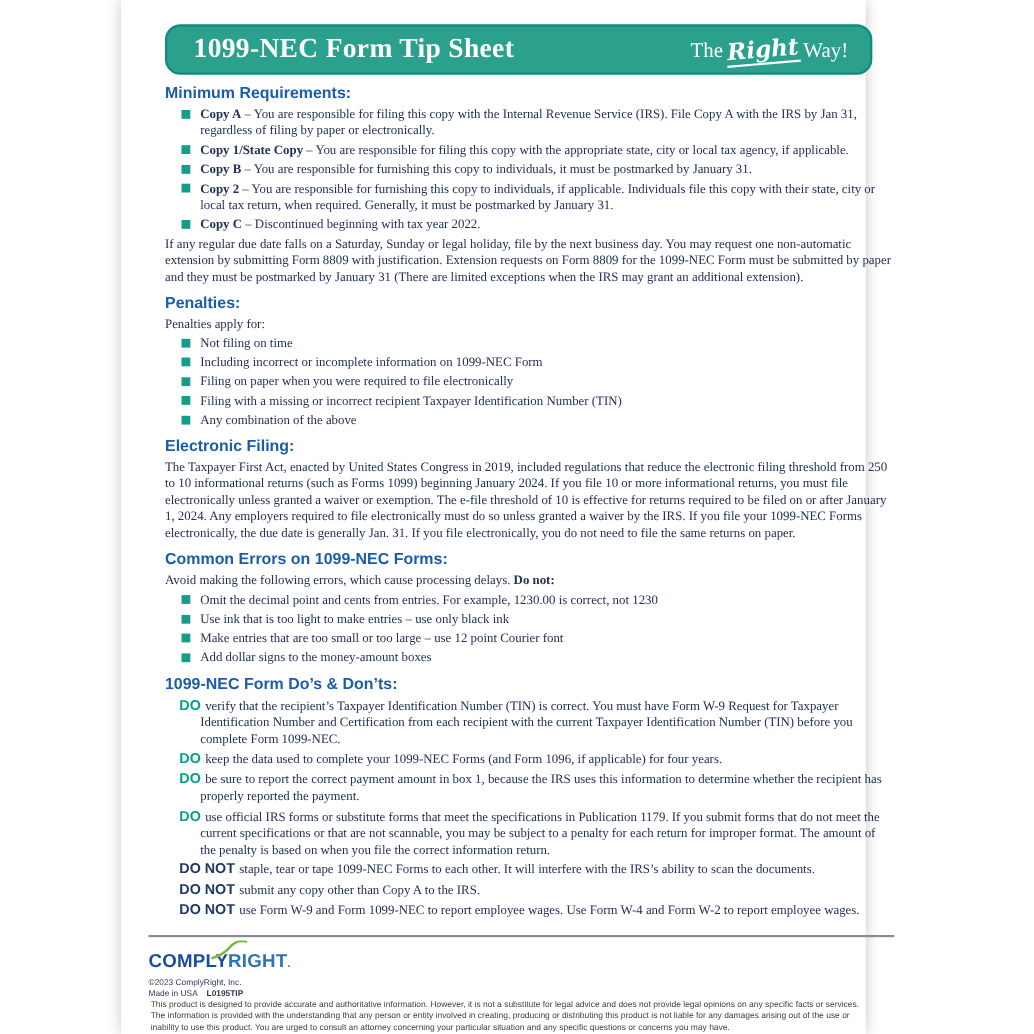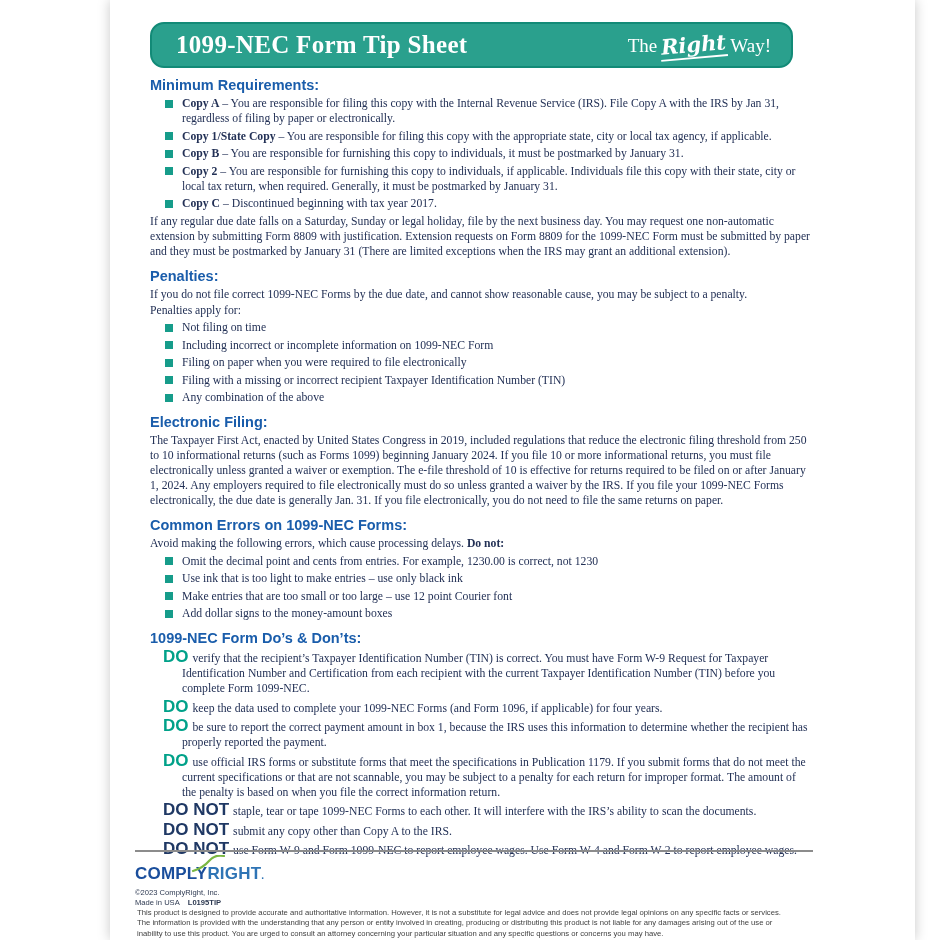--- a/index.html
+++ b/index.html
@@ -7,21 +7,21 @@
   body {
     background: #ffffff;
     font-family: "Liberation Serif", serif;
     color: #233156;
     position: relative;
     overflow: hidden;
   }
   .page {
     position: absolute;
     left: 110px; top: 0;
-    width: 805px; height: 940px;
+    width: 677px; height: 940px;
     background: #ffffff;
     box-shadow: 0 0 12px rgba(0,0,0,0.22);
   }
   
   .titlebar {
     margin: 22px 0 0 40px;
     width: 643px; height: 46px;
     background: #2aa08d;
     border: 2px solid #128a77;
     border-radius: 14px;
@@ -74,21 +74,21 @@
   .b { font-weight: bold; }
   .do-list { margin-top: 2px; }
   .do-item {
     padding-left: 32px;
     text-indent: -19px;
     margin: 2.5px 0 !important;
   }
   .do-label {
     font-family: "Liberation Sans", sans-serif;
     font-weight: bold;
-    font-size: 17px;
+    font-size: 13px;
     margin-right: 4px;
   }
   .do-label.teal { color: #00a189; }
   .do-label.navy { color: #1f3864; margin-top: 16px; }
   
   .footer {
     position: absolute;
     left: 0; top: 850px;
     width: 723px;
   }
@@ -173,26 +173,25 @@
   </div>
 
   <div class="content">
 
     <h2>Minimum Requirements:</h2>
     <ul class="sqlist">
       <li><span class="sq"></span><span class="b">Copy A</span><span> – You are responsible for filing this copy with the Internal Revenue Service (IRS). File Copy A with the IRS by Jan 31, regardless of filing by paper or electronically.</span></li>
       <li><span class="sq"></span><span class="b">Copy 1/State Copy</span><span> – You are responsible for filing this copy with the appropriate state, city or local tax agency, if applicable.</span></li>
       <li><span class="sq"></span><span class="b">Copy B</span><span> – You are responsible for furnishing this copy to individuals, it must be postmarked by January 31.</span></li>
       <li><span class="sq"></span><span class="b">Copy 2</span><span> – You are responsible for furnishing this copy to individuals, if applicable. Individuals file this copy with their state, city or local tax return, when required. Generally, it must be postmarked by January 31.</span></li>
-      <li><span class="sq"></span><span class="b">Copy C</span><span> – Discontinued beginning with tax year 2017.</span></li>
+      <li><span class="sq"></span><span class="b">Copy C</span><span> – Discontinued beginning with tax year 2022.</span></li>
     </ul>
     <p>If any regular due date falls on a Saturday, Sunday or legal holiday, file by the next business day. You may request one non-automatic extension by submitting Form 8809 with justification. Extension requests on Form 8809 for the 1099-NEC Form must be submitted by paper and they must be postmarked by January 31 (There are limited exceptions when the IRS may grant an additional extension).</p>
 
     <h2>Penalties:</h2>
-    <p>If you do not file correct 1099-NEC Forms by the due date, and cannot show reasonable cause, you may be subject to a penalty.</p>
     <p>Penalties apply for:</p>
     <ul class="sqlist">
       <li><span class="sq"></span><span>Not filing on time</span></li>
       <li><span class="sq"></span><span>Including incorrect or incomplete information on 1099-NEC Form</span></li>
       <li><span class="sq"></span><span>Filing on paper when you were required to file electronically</span></li>
       <li><span class="sq"></span><span>Filing with a missing or incorrect recipient Taxpayer Identification Number (TIN)</span></li>
       <li><span class="sq"></span><span>Any combination of the above</span></li>
     </ul>
 
     <h2>Electronic Filing:</h2>

